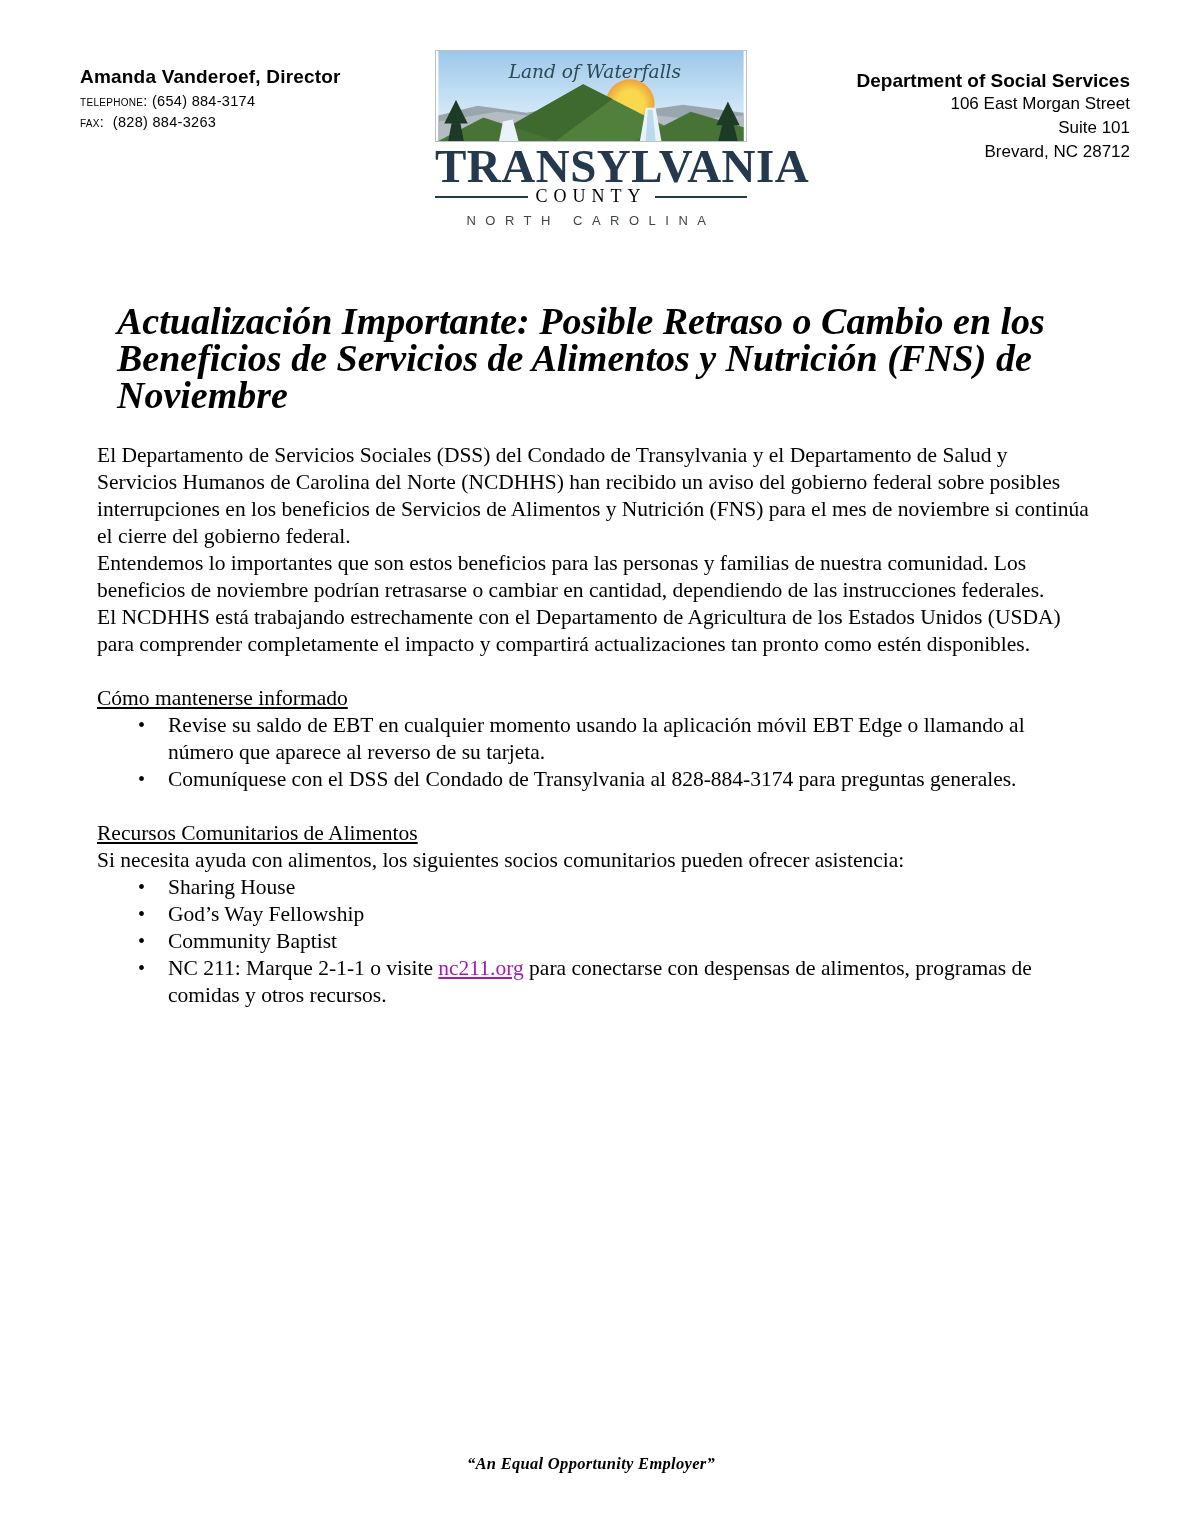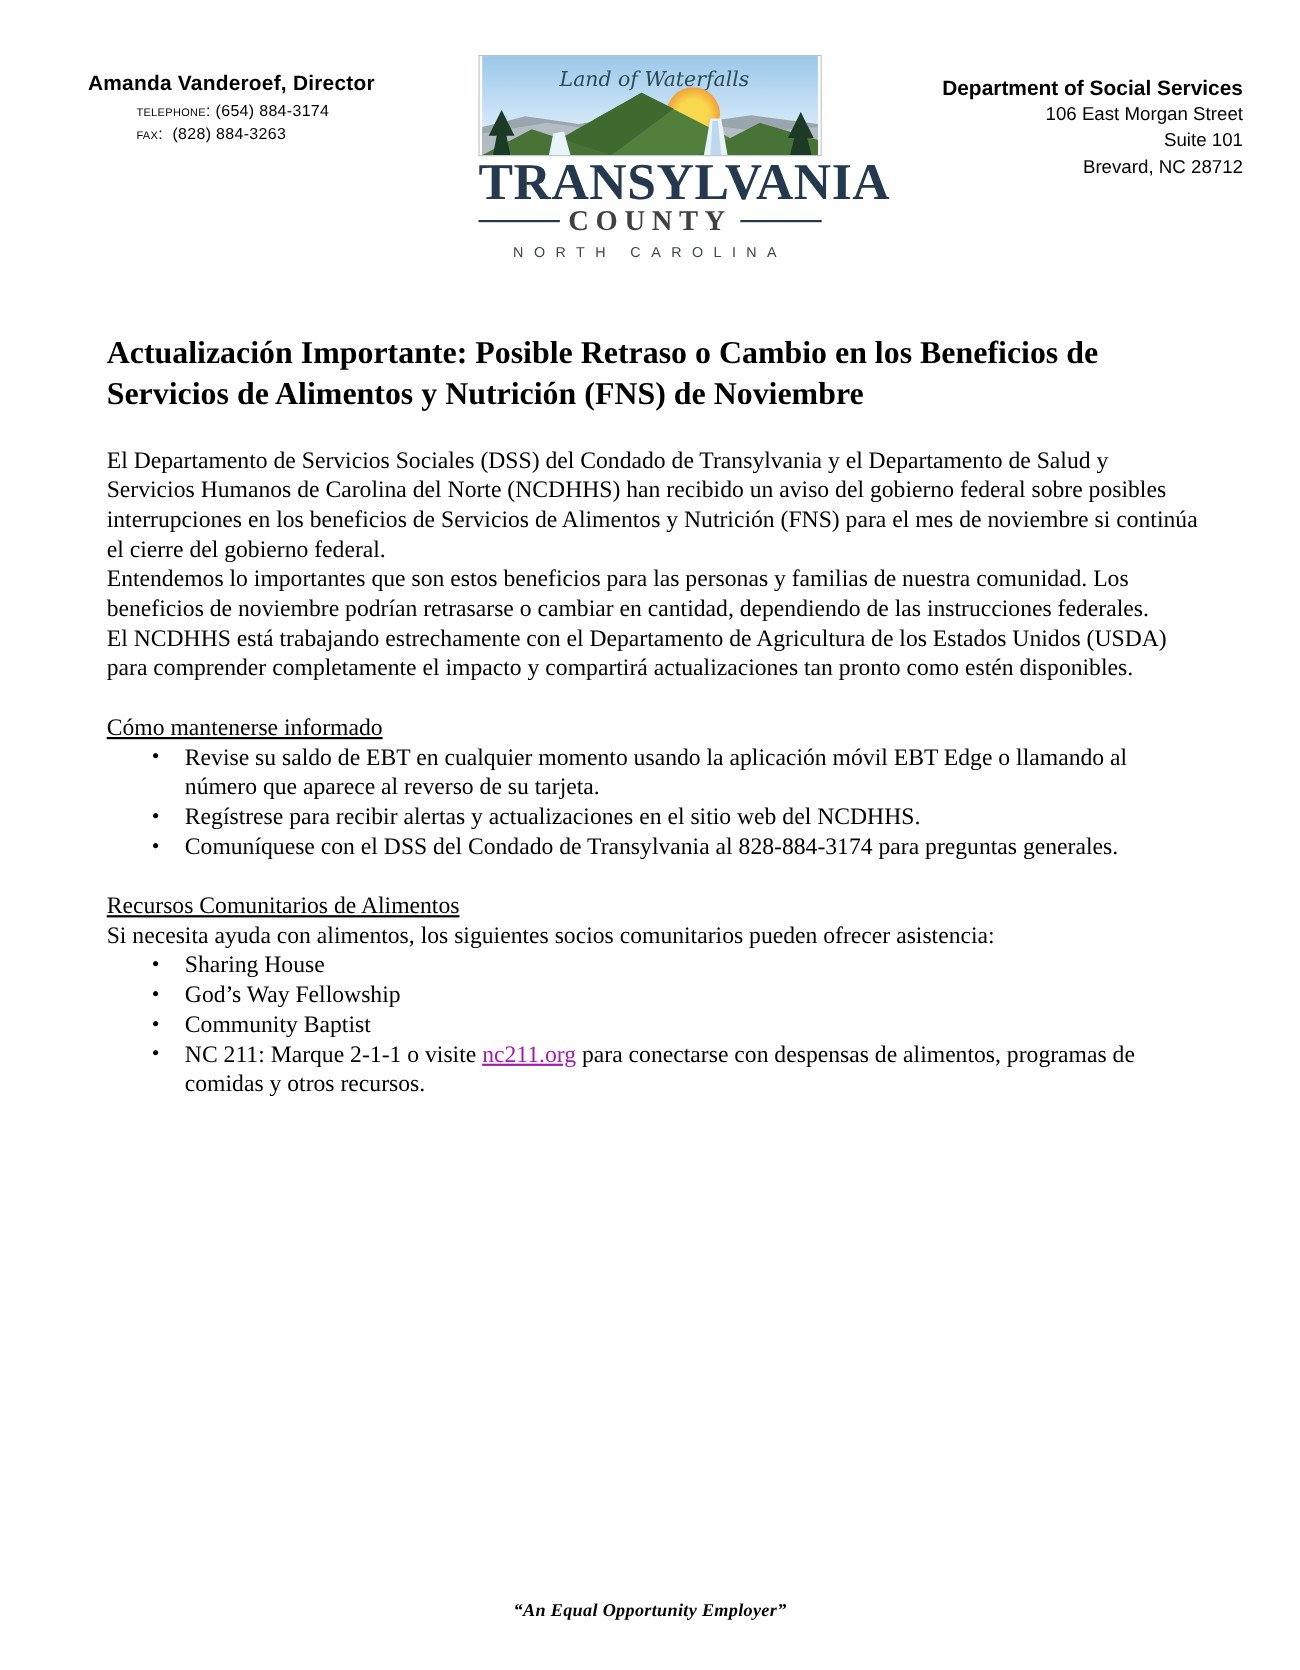--- a/index.html
+++ b/index.html
@@ -13,21 +13,21 @@
     overflow:hidden;
   }
 
   
   .header-left {
     position:absolute; top:66px; left:80px;
     font-family:"Liberation Sans", sans-serif;
   }
   .director-name { font-size:19px; font-weight:bold; letter-spacing:.2px; }
   .contact-line { font-size:14.5px; margin-top:5px; letter-spacing:.3px; }
-  .contact-label { font-variant:small-caps; text-transform:lowercase;margin-left:44px; }
+  .contact-label { font-variant:small-caps; text-transform:lowercase; }
   .contact-label::first-letter { text-transform:uppercase; }
 
   .header-right {
     position:absolute; top:70px; right:52px;
     text-align:right;
     font-family:"Liberation Sans", sans-serif;
   }
   .dept-name { font-size:19px; font-weight:bold; }
   .addr-line { font-size:17px; line-height:24px; }
 
@@ -44,39 +44,40 @@
     font-size:47px; font-weight:700; line-height:34px;
     color:#24384e; letter-spacing:.5px;
   }
   .logo-county-row {
     display:flex; align-items:center; gap:8px; margin-top:3px;
     color:#24384e;
   }
   .logo-rule { flex:1; height:2px; background:#24384e; }
   .logo-county-word {
     font-family:"Liberation Serif", serif;
-    font-size:26px; font-weight:700; letter-spacing:6px;
-    color:#404040;
+    font-size:18px; font-weight:400; letter-spacing:6px;
+    color:#000000;
   }
   .logo-state {
     margin-top:6px;
     font-family:"Liberation Sans", sans-serif;
     font-size:13px; letter-spacing:9.5px;
     color:#3f464d;
   }
 
   
   .content {
     position:absolute; top:303px; left:97px; width:994px;
     font-size:21.5px; line-height:27px;
   }
   .doc-title {
-    font-size:29px; line-height:37px;
-    font-weight:bold; 
+    font-size:38px; line-height:37px;
+    font-weight:bold; font-style:italic;
     margin-bottom:28px;
+    margin-left:20px;
   }
   .para { text-align:left; }
   .spacer { height:27px; }
   .section-heading { text-decoration:underline; }
   ul.bullets { list-style:none; }
   li.bullet-item { position:relative; padding-left:71px; }
   li.bullet-item::before {
     content:"\2022";
     position:absolute; left:41px; top:0;
     font-size:20px;
@@ -168,21 +169,20 @@
 
     <div class="para">El Departamento de Servicios Sociales (DSS) del Condado de Transylvania y el Departamento de Salud y Servicios Humanos de Carolina del Norte (NCDHHS) han recibido un aviso del gobierno federal sobre posibles interrupciones en los beneficios de Servicios de Alimentos y Nutrición (FNS) para el mes de noviembre si continúa el cierre del gobierno federal.</div>
     <div class="para">Entendemos lo importantes que son estos beneficios para las personas y familias de nuestra comunidad. Los beneficios de noviembre podrían retrasarse o cambiar en cantidad, dependiendo de las instrucciones federales.</div>
     <div class="para">El NCDHHS está trabajando estrechamente con el Departamento de Agricultura de los Estados Unidos (USDA) para comprender completamente el impacto y compartirá actualizaciones tan pronto como estén disponibles.</div>
 
     <div class="spacer"></div>
 
     <div class="section-heading">Cómo mantenerse informado</div>
     <ul class="bullets">
       <li class="bullet-item">Revise su saldo de EBT en cualquier momento usando la aplicación móvil EBT Edge o llamando al número que aparece al reverso de su tarjeta.</li>
-      <li class="bullet-item">Regístrese para recibir alertas y actualizaciones en el sitio web del NCDHHS.</li>
       <li class="bullet-item">Comuníquese con el DSS del Condado de Transylvania al 828-884-3174 para preguntas generales.</li>
     </ul>
 
     <div class="spacer"></div>
 
     <div class="section-heading">Recursos Comunitarios de Alimentos</div>
     <div class="para">Si necesita ayuda con alimentos, los siguientes socios comunitarios pueden ofrecer asistencia:</div>
     <ul class="bullets">
       <li class="bullet-item">Sharing House</li>
       <li class="bullet-item">God’s Way Fellowship</li>

